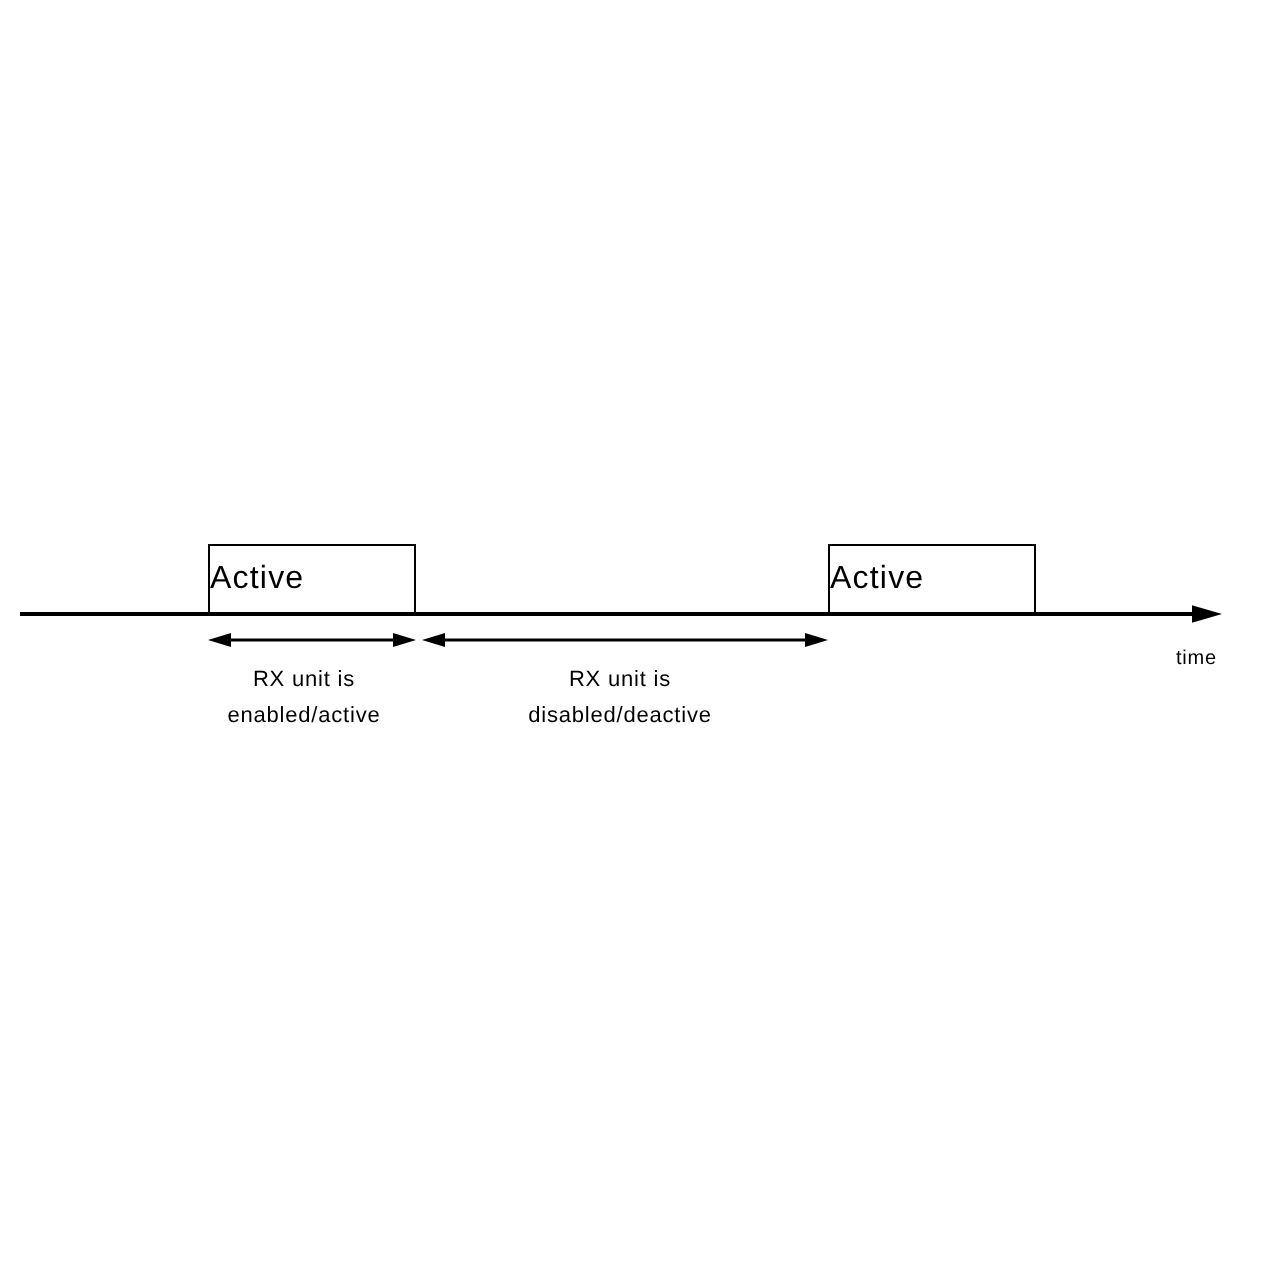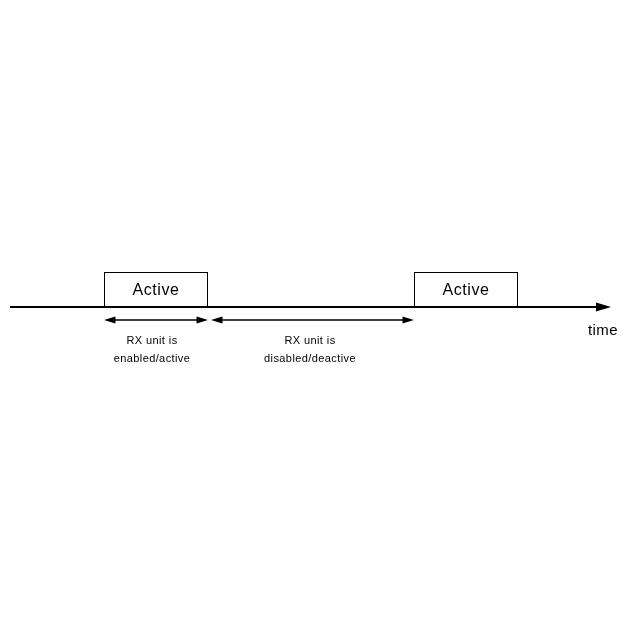--- a/index.html
+++ b/index.html
@@ -16,41 +16,41 @@
     overflow: hidden;
   }
   .svg-layer { position: absolute; left: 0; top: 0; }
   .pulse-box {
     position: absolute;
     box-sizing: border-box;
     border: 1.5px solid #000000;
     background: #ffffff;
     display: flex;
     align-items: center;
-    justify-content: center;
+    justify-content: flex-start;
     font-size: 16px;
     letter-spacing: 0.6px;
   }
   .pulse-box.box1 { left: 104px; top: 272px; width: 104px; height: 35px; }
   .pulse-box.box2 { left: 414px; top: 272px; width: 104px; height: 35px; }
   .interval-label {
     position: absolute;
     top: 331px;
     font-size: 11px;
     line-height: 18px;
     text-align: center;
     letter-spacing: 0.4px;
     white-space: nowrap;
   }
   .interval-label.label1 { left: 62px;  width: 180px; }
   .interval-label.label2 { left: 220px; width: 180px; }
   .time-label {
     position: absolute;
     left: 588px; top: 321px;
-    font-size: 15px;
+    font-size: 10px;
     line-height: 18px;
     letter-spacing: 0.4px;
   }
 </style>
 </head>
 <body>
 
 <div class="canvas">
 
   <svg class="svg-layer" width="640" height="640" viewBox="0 0 640 640">

